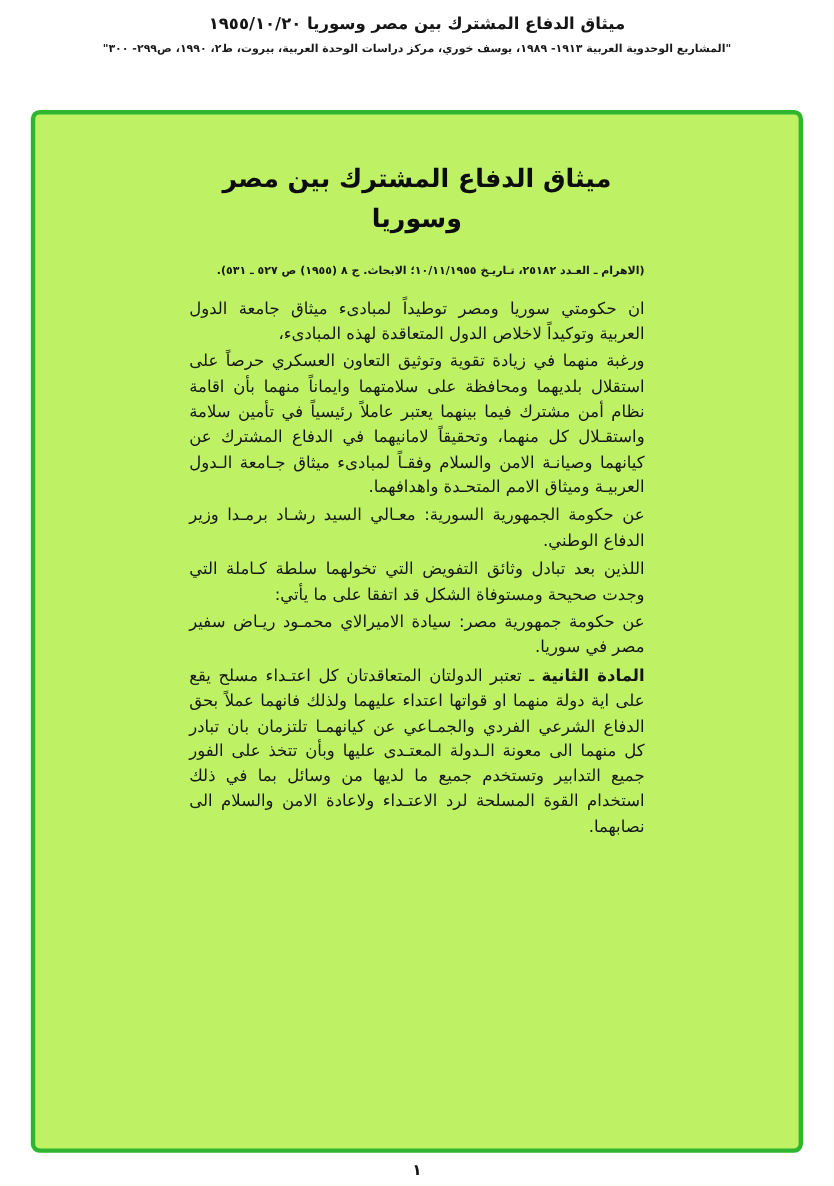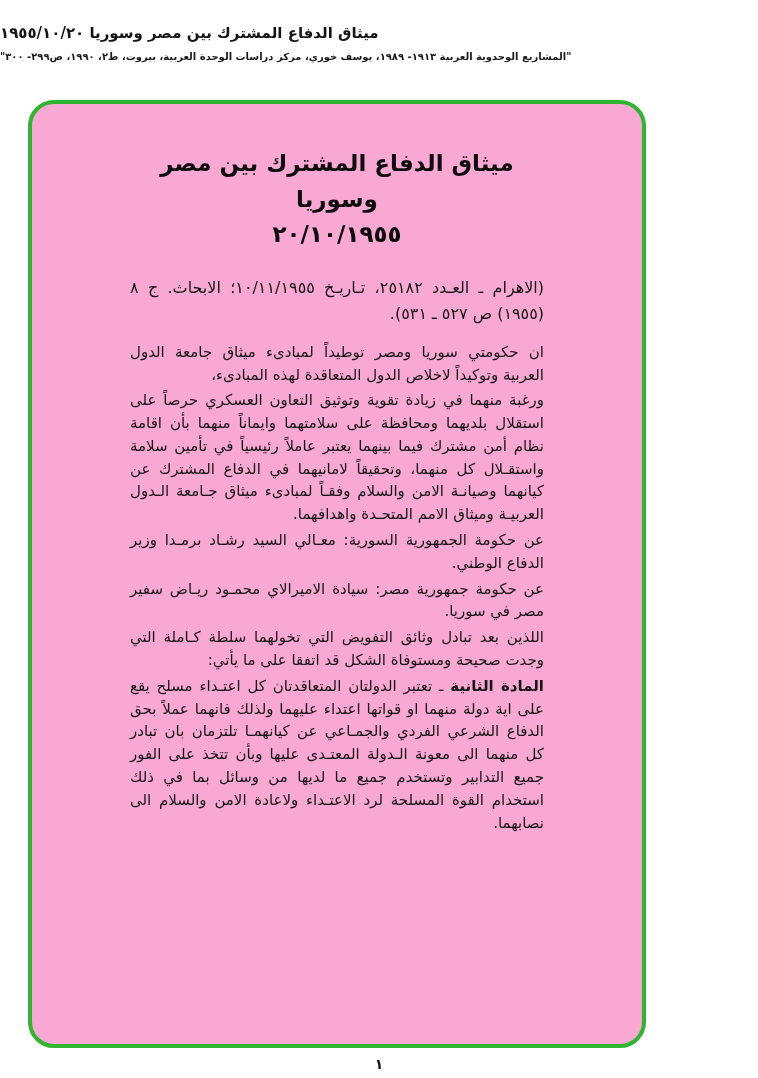--- a/index.html
+++ b/index.html
@@ -5,37 +5,37 @@
   * { margin:0; padding:0; box-sizing:border-box; }
   html,body { width:758px; height:1078px; overflow:hidden; }
   body {
     background:#ffffff;
     font-family:"DejaVu Sans", sans-serif;
     color:#151515;
     direction:rtl;
   }
   .page { position:relative; width:758px; height:1078px; background:#ffffff; }
 
-  .top-header { position:absolute; top:24px; right:0; width:100%; text-align:left; }
+  .top-header { position:absolute; top:12px; right:0; width:100%; text-align:center; }
   .top-title  { font-weight:bold; font-size:15px; letter-spacing:0.2px; }
   .top-citation { font-weight:bold; font-size:10px; margin-top:9px; color:#1a1a1a; }
 
   .doc-frame {
     position:absolute; top:100px; left:28px;
-    width:618px; height:948px;
+    width:702px; height:948px;
     border:4px solid #2fb52f;
-    border-radius:26px;
-    background:#f9a8d4;
+    border-radius:8px;
+    background:#bef264;
     overflow:hidden;
   }
   .doc-content { width:414px; margin:42px auto 0; direction:rtl; }
 
   .doc-title { text-align:center; font-weight:bold; font-size:23px; line-height:1.55; margin-bottom:22px; color:#0d0d0d; }
 
-  .doc-source { font-weight:normal; font-size:16px; line-height:1.65; text-align:justify; margin-bottom:13px; }
+  .doc-source { font-weight:bold; font-size:10px; line-height:1.65; text-align:justify; margin-bottom:13px; }
 
   .doc-body p {
     font-size:15px;
     line-height:1.52;
     text-align:justify;
     text-justify:inter-word;
     margin-bottom:3px;
   }
   .lead { font-weight:bold; }
 
@@ -47,30 +47,30 @@
 <div class="page">
 
   <header class="top-header">
     <div class="top-title">ميثاق الدفاع المشترك بين مصر وسوريا  ١٩٥٥/١٠/٢٠</div>
     <div class="top-citation">"المشاريع الوحدوية العربية ١٩١٣- ١٩٨٩، يوسف خوري، مركز دراسات الوحدة العربية، بيروت، ط٢، ١٩٩٠، ص٢٩٩- ٣٠٠"</div>
   </header>
 
   <div class="doc-frame">
     <div class="doc-content">
 
-      <h1 class="doc-title"><span>ميثاق الدفاع المشترك بين مصر وسوريا</span><br><span>٢٠/١٠/١٩٥٥</span></h1>
+      <h1 class="doc-title"><span>ميثاق الدفاع المشترك بين مصر وسوريا</span><br></h1>
 
       <p class="doc-source">(الاهرام ـ العـدد ٢٥١٨٢، تـاريـخ ١٠/١١/١٩٥٥؛ الابحاث. ج ٨ (١٩٥٥) ص ٥٢٧ ـ ٥٣١).</p>
 
       <div class="doc-body">
         <p><span class="lead"></span><span>ان حكومتي سوريا ومصر توطيداً لمبادىء ميثاق جامعة الدول العربية وتوكيداً لاخلاص الدول المتعاقدة لهذه المبادىء،</span></p>
         <p><span class="lead"></span><span>ورغبة منهما في زيادة تقوية وتوثيق التعاون العسكري حرصاً على استقلال بلديهما ومحافظة على سلامتهما وايماناً منهما بأن اقامة نظام أمن مشترك فيما بينهما يعتبر عاملاً رئيسياً في تأمين سلامة واستقـلال كل منهما، وتحقيقاً لامانيهما في الدفاع المشترك عن كيانهما وصيانـة الامن والسلام وفقـاً لمبادىء ميثاق جـامعة الـدول العربيـة وميثاق الامم المتحـدة واهدافهما.</span></p>
         <p><span class="lead"></span><span>عن حكومة الجمهورية السورية: معـالي السيد رشـاد برمـدا وزير الدفاع الوطني.</span></p>
+        <p><span class="lead"></span><span>اللذين بعد تبادل وثائق التفويض التي تخولهما سلطة كـاملة التي وجدت صحيحة ومستوفاة الشكل قد اتفقا على ما يأتي:</span></p>
         <p><span class="lead"></span><span>عن حكومة جمهورية مصر: سيادة الاميرالاي محمـود ريـاض سفير مصر في سوريا.</span></p>
-        <p><span class="lead"></span><span>اللذين بعد تبادل وثائق التفويض التي تخولهما سلطة كـاملة التي وجدت صحيحة ومستوفاة الشكل قد اتفقا على ما يأتي:</span></p>
         <p><span class="lead">المادة الثانية</span><span> ـ تعتبر الدولتان المتعاقدتان كل اعتـداء مسلح يقع على اية دولة منهما او قواتها اعتداء عليهما ولذلك فانهما عملاً بحق الدفاع الشرعي الفردي والجمـاعي عن كيانهمـا تلتزمان بان تبادر كل منهما الى معونة الـدولة المعتـدى عليها وبأن تتخذ على الفور جميع التدابير وتستخدم جميع ما لديها من وسائل بما في ذلك استخدام القوة المسلحة لرد الاعتـداء ولاعادة الامن والسلام الى نصابهما.</span></p>
       </div>
 
     </div>
   </div>
 
   <div class="page-number">١</div>
 
 </div>
 

